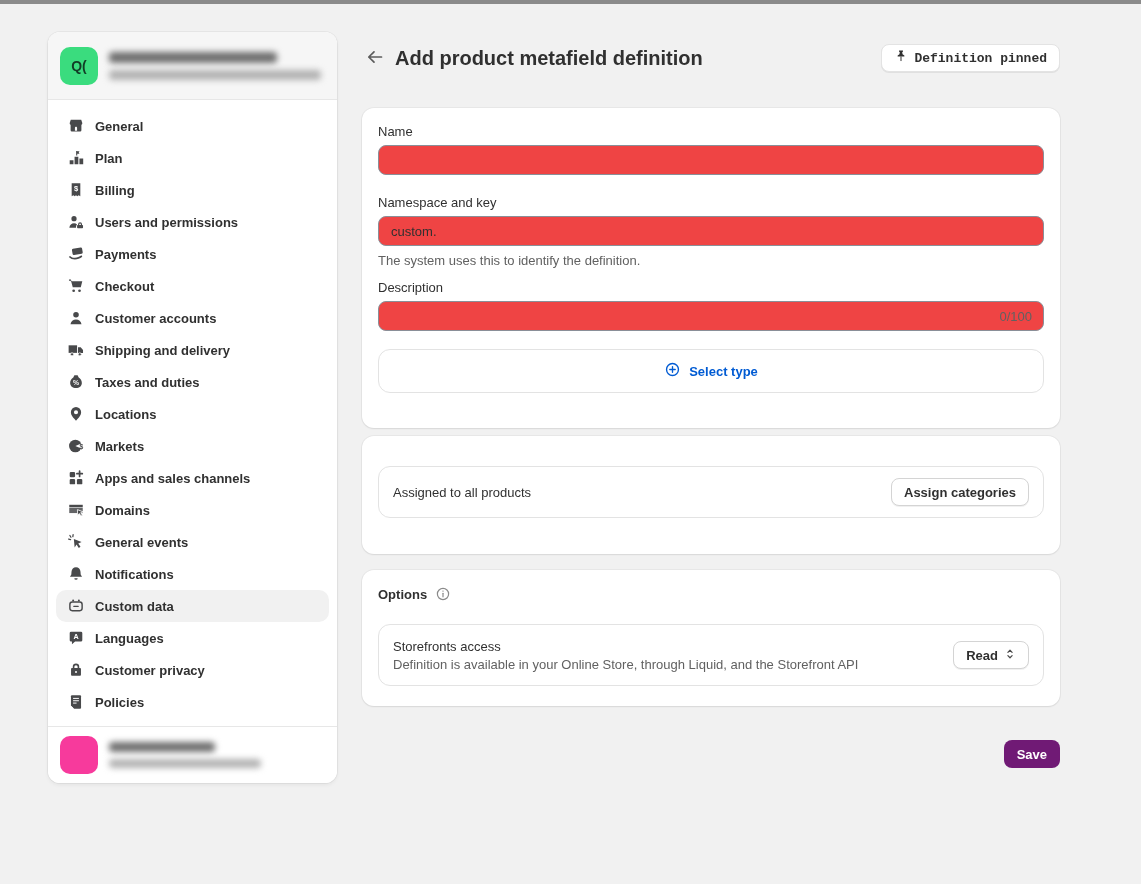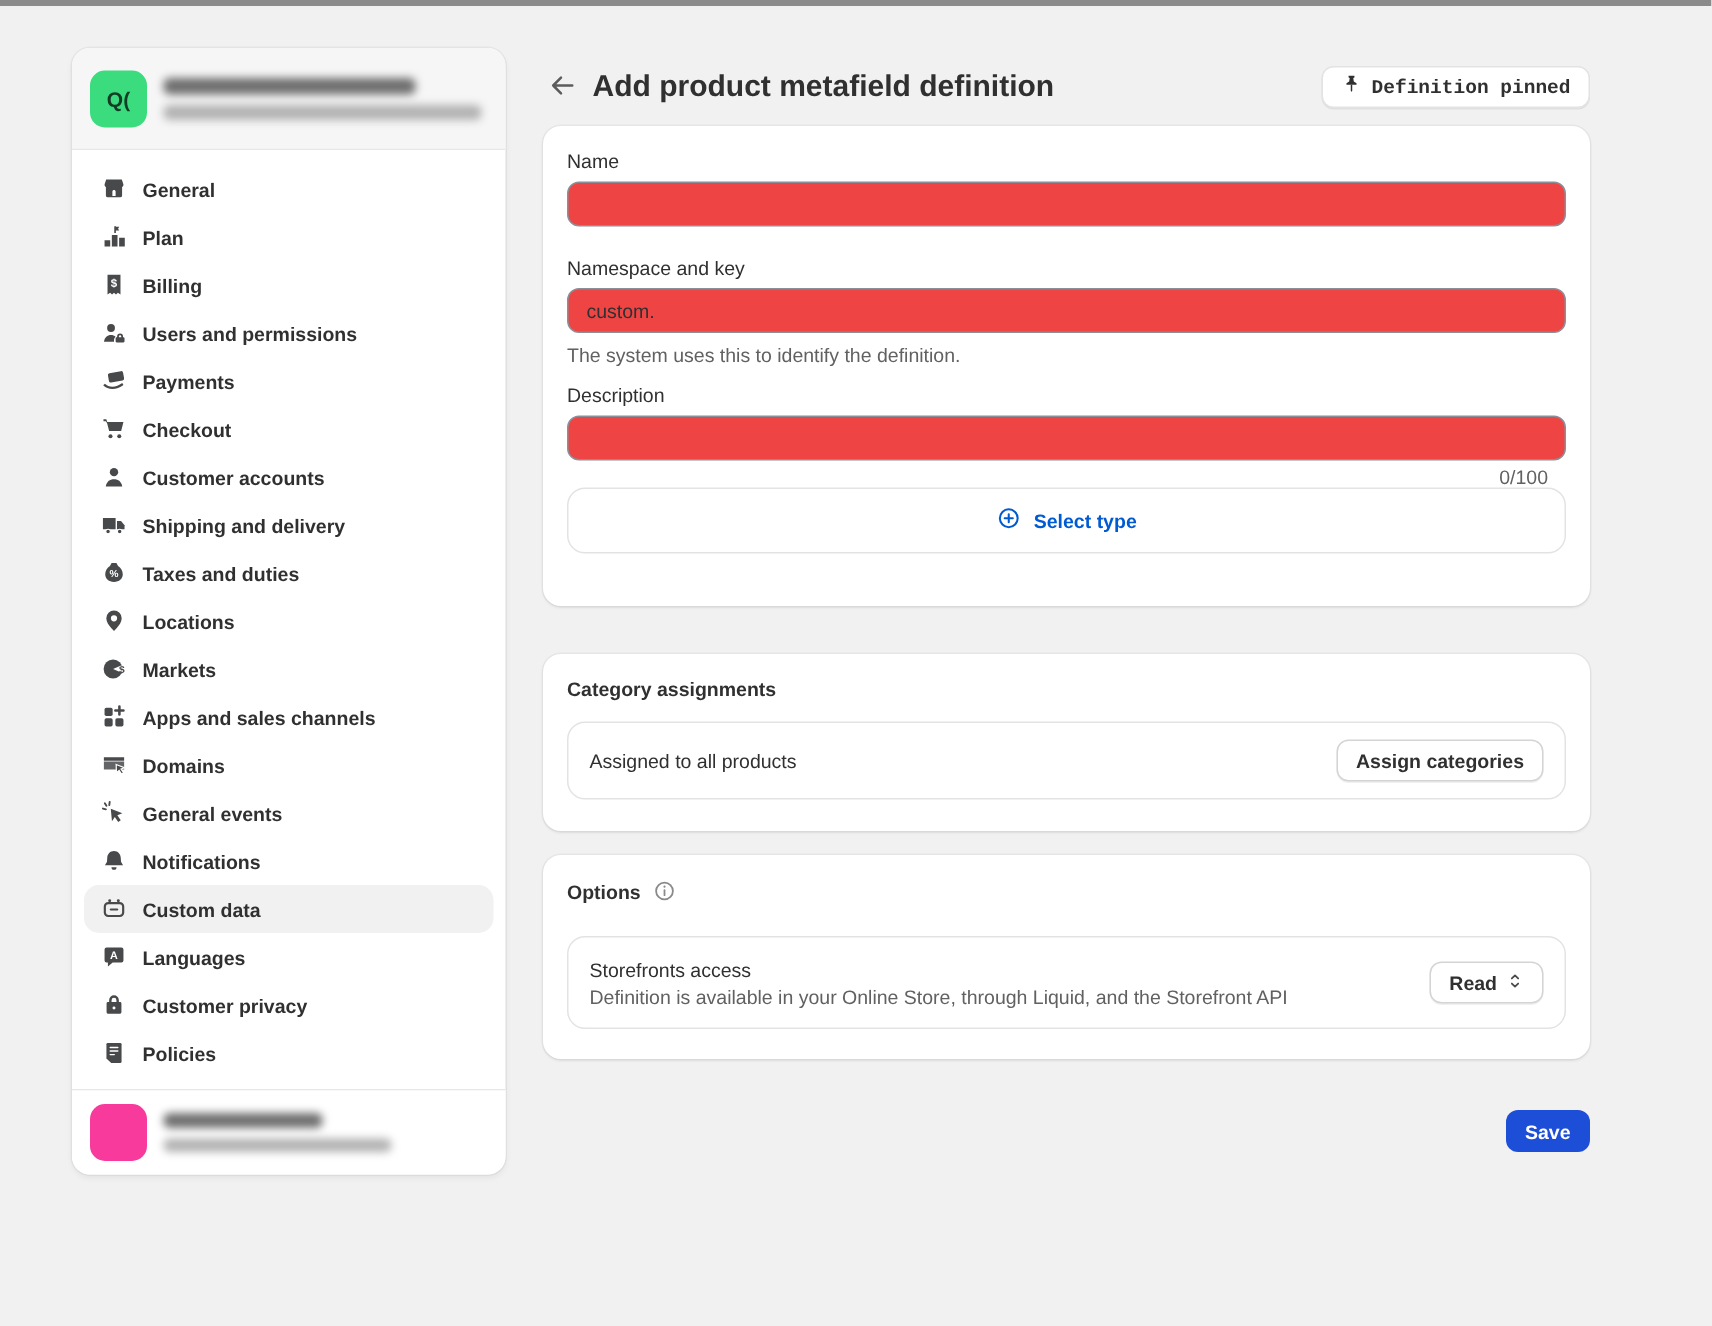--- a/index.html
+++ b/index.html
@@ -60,35 +60,35 @@
     display: flex; align-items: center; gap: 6px;
     font-size: 13px; font-weight: 600; color: #303030; cursor: pointer;
     font-family: Liberation Mono, monospace;
   }
 
   .card {
     position: absolute; left: 362px; width: 698px; background: #fff;
     border-radius: 12px; padding: 16px;
     box-shadow: 0 0 0 1px rgba(0,0,0,.04), 0 1px 2px rgba(0,0,0,.07);
   }
-  .card-1 { top: 84px; height: 320px; }
+  .card-1 { top: 108px; height: 320px; }
   .card-2 { top: 436px; height: 118px; }
   .card-3 { top: 570px; height: 136px; }
 
   .field-label { display: block; font-size: 13px; color: #303030; margin-bottom: 6px; }
   .text-input {
     width: 100%; height: 30px; border: 1px solid #8a8f98; border-radius: 8px;
     padding: 0 12px; font-size: 13px; color: #303030; background: #ef4444;
     font-family: inherit; outline: none;
   }
   .field-help { font-size: 13px; color: #616161; margin-top: 7px; }
   .mt20 { margin-top: 20px; }
   .input-wrap { position: relative; }
   .char-counter { position: absolute; right: 12px; top: 50%; transform: translateY(-50%);
-    font-size: 13px; color: #616161; margin-top: 26px; }
+    font-size: 13px; color: #616161; }
 
   .select-type-box {
     margin-top: 18px; height: 44px; border: 1px solid #e3e3e3; border-radius: 12px;
     display: flex; align-items: center; justify-content: center;
   }
   .select-type-btn { display: flex; align-items: center; gap: 8px; border: none;
     background: transparent; cursor: pointer; font-family: inherit;
     font-size: 13px; font-weight: 650; color: #005bd3; }
 
   .card-heading { font-size: 13px; font-weight: 700; color: #303030; }
@@ -108,21 +108,21 @@
     background: #fff; border: 1px solid #d4d4d4; border-radius: 8px;
     box-shadow: 0 1px 0 rgba(0,0,0,.06);
     font-size: 13px; font-weight: 600; color: #303030; cursor: pointer;
     display: flex; align-items: center; gap: 6px; font-family: inherit;
   }
 
   .save-row { position: absolute; left: 362px; top: 740px; width: 698px;
     display: flex; justify-content: flex-end; }
   .save-btn {
     height: 28px; padding: 0 13px; border: none; border-radius: 8px;
-    background: #1d4ed8; color: #fff; font-size: 13px; font-weight: 650;
+    background: #701a75; color: #fff; font-size: 13px; font-weight: 650;
     font-family: inherit; cursor: default;
   }
 
   .info-btn { border: none; background: transparent; padding: 0; cursor: pointer;
     display: flex; align-items: center; }
 </style>
 </head>
 <body>
 
 <div class="window-edge"></div>
@@ -386,21 +386,20 @@
       <span><svg width="17" height="17" viewBox="0 0 20 20" fill="none" stroke="#005bd3" stroke-width="1.6" stroke-linecap="round">
             <circle cx="10" cy="10" r="7"></circle>
             <path d="M10 6.8v6.4M6.8 10h6.4"></path>
           </svg></span>
       <span>Select type</span>
     </button>
   </div>
 </section>
 
 <section class="card card-2">
-  <h2 class="card-heading">Category assignments</h2>
   <div class="inner-box cat">
     <span class="inner-text">Assigned to all products</span>
     <button class="secondary-btn">Assign categories</button>
   </div>
 </section>
 
 <section class="card card-3">
   <div class="heading-row">
     <h2 class="card-heading">Options</h2>
     <button class="info-btn">

